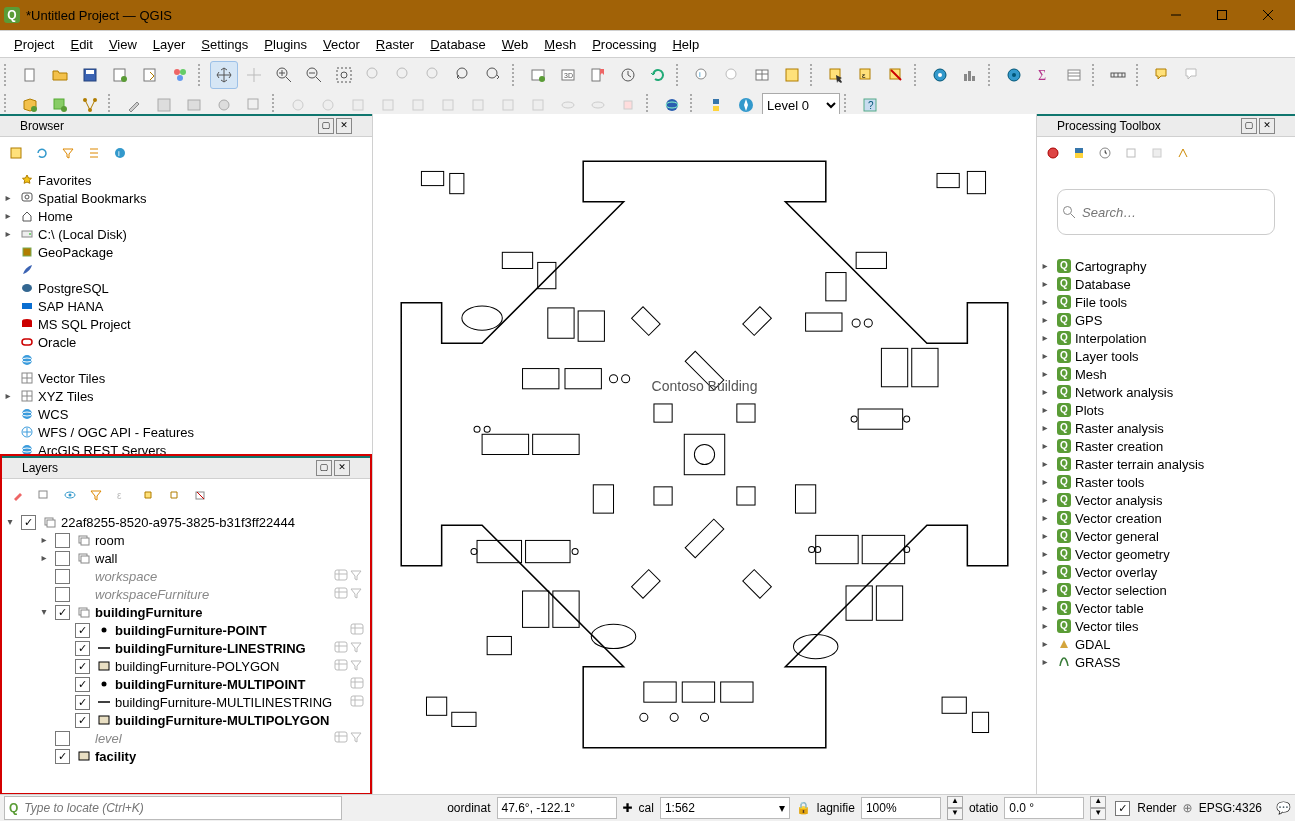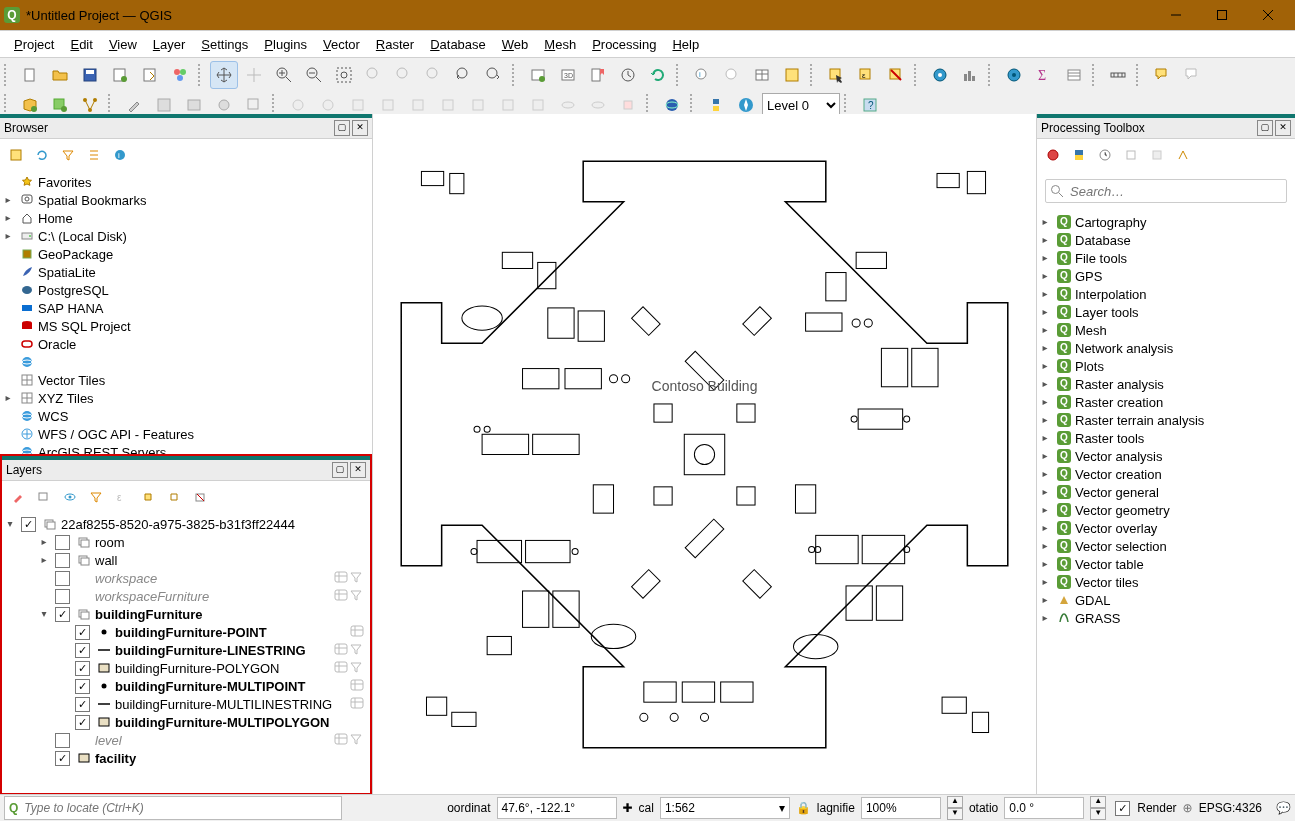--- a/index.html
+++ b/index.html
@@ -37,42 +37,42 @@
   .tbtn.small{width:22px;height:22px}
   .tbrow select,.combo{height:24px;border:1px solid #aaa;background:#fff;font:inherit}
   
   .main{display:flex;position:absolute;top:114px;bottom:26px;left:0;right:0}
   .left{background:var(--bg);border-right:1px solid var(--border-light);display:flex;flex-direction:column;flex:0 0 372px;min-width:372px;max-width:372px}
   .right{background:var(--bg);width:258px;border-left:1px solid var(--border-light);display:flex;flex-direction:column}
   .canvas{flex:1;background:#fff;position:relative;overflow:hidden}
   
   .panel{display:flex;flex-direction:column;background:#fff;margin:0;overflow:hidden}
   .panel.fill{flex:1}
-  .phead{display:flex;align-items:center;height:20px;background:#ececec;border-top:4px solid #0f766e;border-bottom:1px solid #d0d0d0;padding:0 4px;font-size:12px}
+  .phead{display:flex;align-items:center;height:20px;background:#ececec;border-top:2px solid #0f766e;border-bottom:1px solid #d0d0d0;padding:0 20px;font-size:12px}
   .phead .ptitle{flex:1}
   .phead .pbtn{width:14px;height:14px;border:1px solid #888;margin-left:2px;font-size:9px;line-height:12px;text-align:center}
   .ptool{display:flex;align-items:center;height:28px;gap:2px;padding:2px 4px;background:#fff}
   .pbody{flex:1;overflow:auto;background:#fff;padding:2px 0}
   .titem,.litem{display:flex;align-items:center;height:18px;padding:0 2px;white-space:nowrap}
   .t-in{display:inline-block}
   .titem .exp,.litem .exp{width:12px;height:12px;text-align:center;font-size:10px;line-height:12px;color:#555;margin-right:2px}
   .ticon{width:16px;height:16px;margin:0 3px;display:flex;align-items:center;justify-content:center}
   .titem .label,.litem .label{flex:1}
   .cb{width:13px;height:13px;border:1px solid #777;background:#fff;margin:0 3px;display:inline-flex;align-items:center;justify-content:center;font-size:11px;line-height:11px}
   .cb.checked:after{content:"✓";font-size:11px;line-height:11px}
   .muted{color:var(--muted);font-style:italic}
   .litem .tail{display:flex;gap:2px;padding-right:4px}
   .tailicon{width:14px;height:14px;color:#999}
   .redbox{border:2px solid var(--redbox);position:relative}
   
   .map-label{position:absolute;left:50%;top:40%;transform:translate(-50%,-50%);color:#555;font-size:14px}
   .floor{position:absolute;inset:8px;}
   .floor svg{width:100%;height:100%}
   
-  .search{display:flex;align-items:center;border:1px solid #ccc;border-radius:2px;height:22px;margin:8px;padding:0 4px;gap:4px}
+  .search{display:flex;align-items:center;border:1px solid #ccc;border-radius:9px;height:22px;margin:20px;padding:11px 4px;gap:4px}
   .search input{border:none;outline:none;font:inherit;font-style:italic;color:#777;flex:1;background:transparent}
   .sglass{width:14px;height:14px}
   .pbody.tree .titem{height:18px}
   .qchip{width:14px;height:14px;border-radius:3px;background:var(--q-green);color:#fff;font-size:10px;line-height:14px;text-align:center;font-weight:bold;margin:0 4px}
   
   .status{position:absolute;left:0;right:0;bottom:0;height:26px;background:var(--bg);border-top:1px solid var(--border-light);display:flex;align-items:center;gap:6px;padding:0 4px;font-size:12px}
   .status .locator{flex:0 0 328px;border:1px solid #bbb;height:22px;display:flex;align-items:center;padding:0 4px;background:#fff}
   .status .locator input{border:none;outline:none;font:inherit;width:100%;color:#999;font-style:italic}
   .status .field{border:1px solid #bbb;background:#fff;height:20px;display:flex;align-items:center;padding:0 4px}
   .status .spin{display:flex;flex-direction:column}
@@ -578,21 +578,20 @@
             </span>
             <span class="label">GeoPackage</span>
           </div>
           <div class="titem">
             <span class="exp"></span>
             <span class="ticon">
               <svg class="ic12" viewBox="0 0 12 12">
                 <path d="M2 10C4 4 8 2 11 1c-1 3-3 7-9 9z" fill="#3b63b3"></path>
               </svg>
             </span>
-            <span class="label">SpatiaLite</span>
           </div>
           <div class="titem">
             <span class="exp"></span>
             <span class="ticon">
               <svg class="ic12" viewBox="0 0 12 12">
                 <ellipse cx="6" cy="6" rx="5" ry="4" fill="#336791"></ellipse>
               </svg>
             </span>
             <span class="label">PostgreSQL</span>
           </div>

